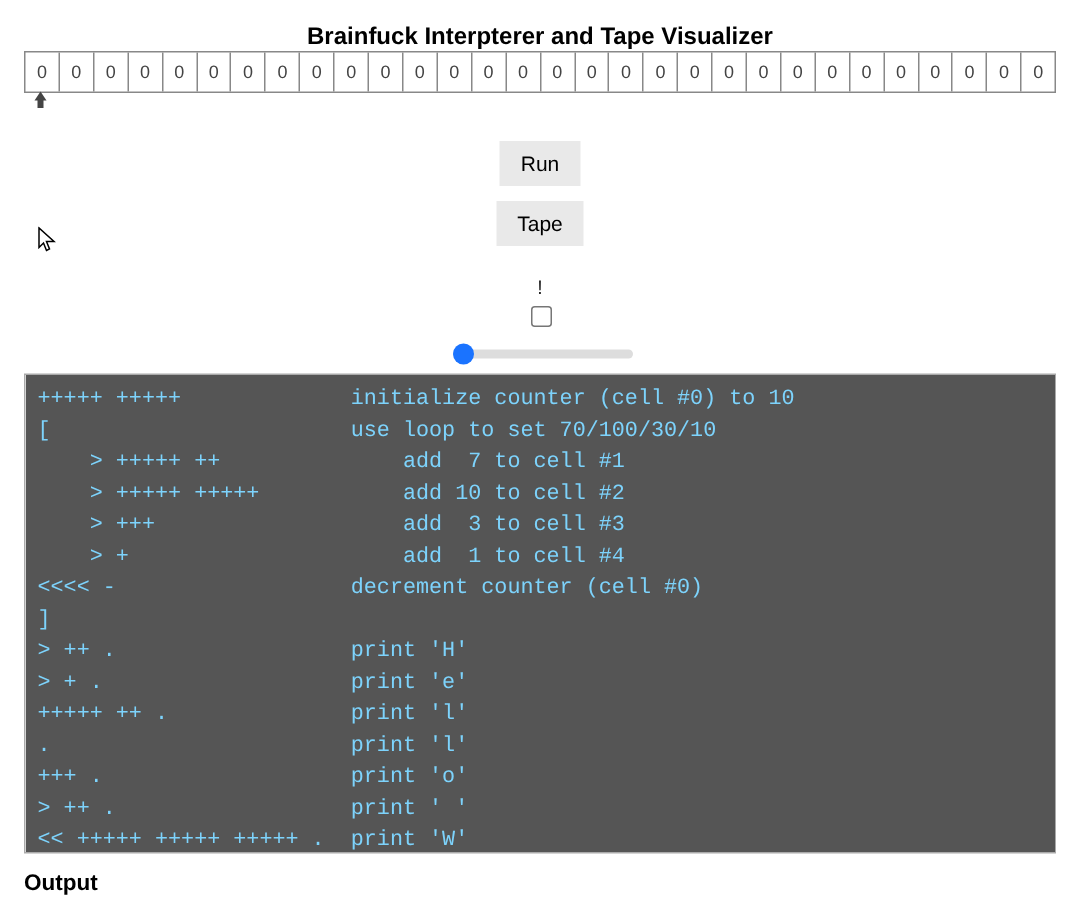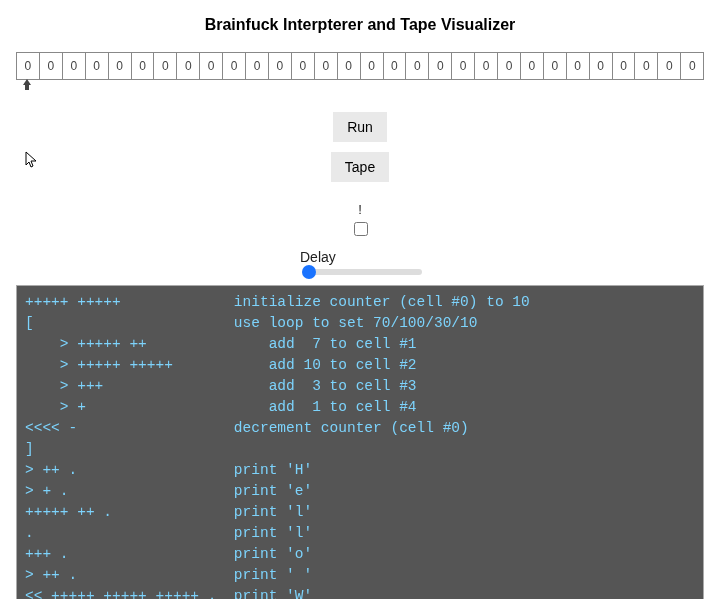--- a/index.html
+++ b/index.html
@@ -8,21 +8,20 @@
     padding: 16px;
     font-family: Arial, Helvetica, sans-serif;
     font-size: 14px;
     background: #fff;
     color: #000;
   }
   .title {
     text-align: center;
     font-weight: bold;
     font-size: 16px;
-    margin-bottom: 18px;
   }
   .tape {
     display: flex;
     border: 1px solid #888;
     width: 100%;
   }
   .tape-cell {
     flex: 1 1 0;
     min-width: 0;
     height: 26px;
@@ -188,21 +187,20 @@
 
 <div class="controls">
   <button class="btn">Run</button>
   <button class="btn">Tape</button>
   <div class="spacer"></div>
   <div class="opt-group">
     <span class="opt-label">!</span>
     <input type="checkbox" id="break-cb" style="">
   </div>
   <div class="slider-wrap">
-    <span class="opt-label">Delay</span>
     <input type="range" id="delay-slider" value="0" min="0" max="100" style="">
   </div>
 </div>
 
 <textarea class="code-area" id="code-area" spellcheck="false" style="">+++++ +++++             initialize counter (cell #0) to 10
 [                       use loop to set 70/100/30/10
     &gt; +++++ ++              add  7 to cell #1
     &gt; +++++ +++++           add 10 to cell #2
     &gt; +++                   add  3 to cell #3
     &gt; +                     add  1 to cell #4

